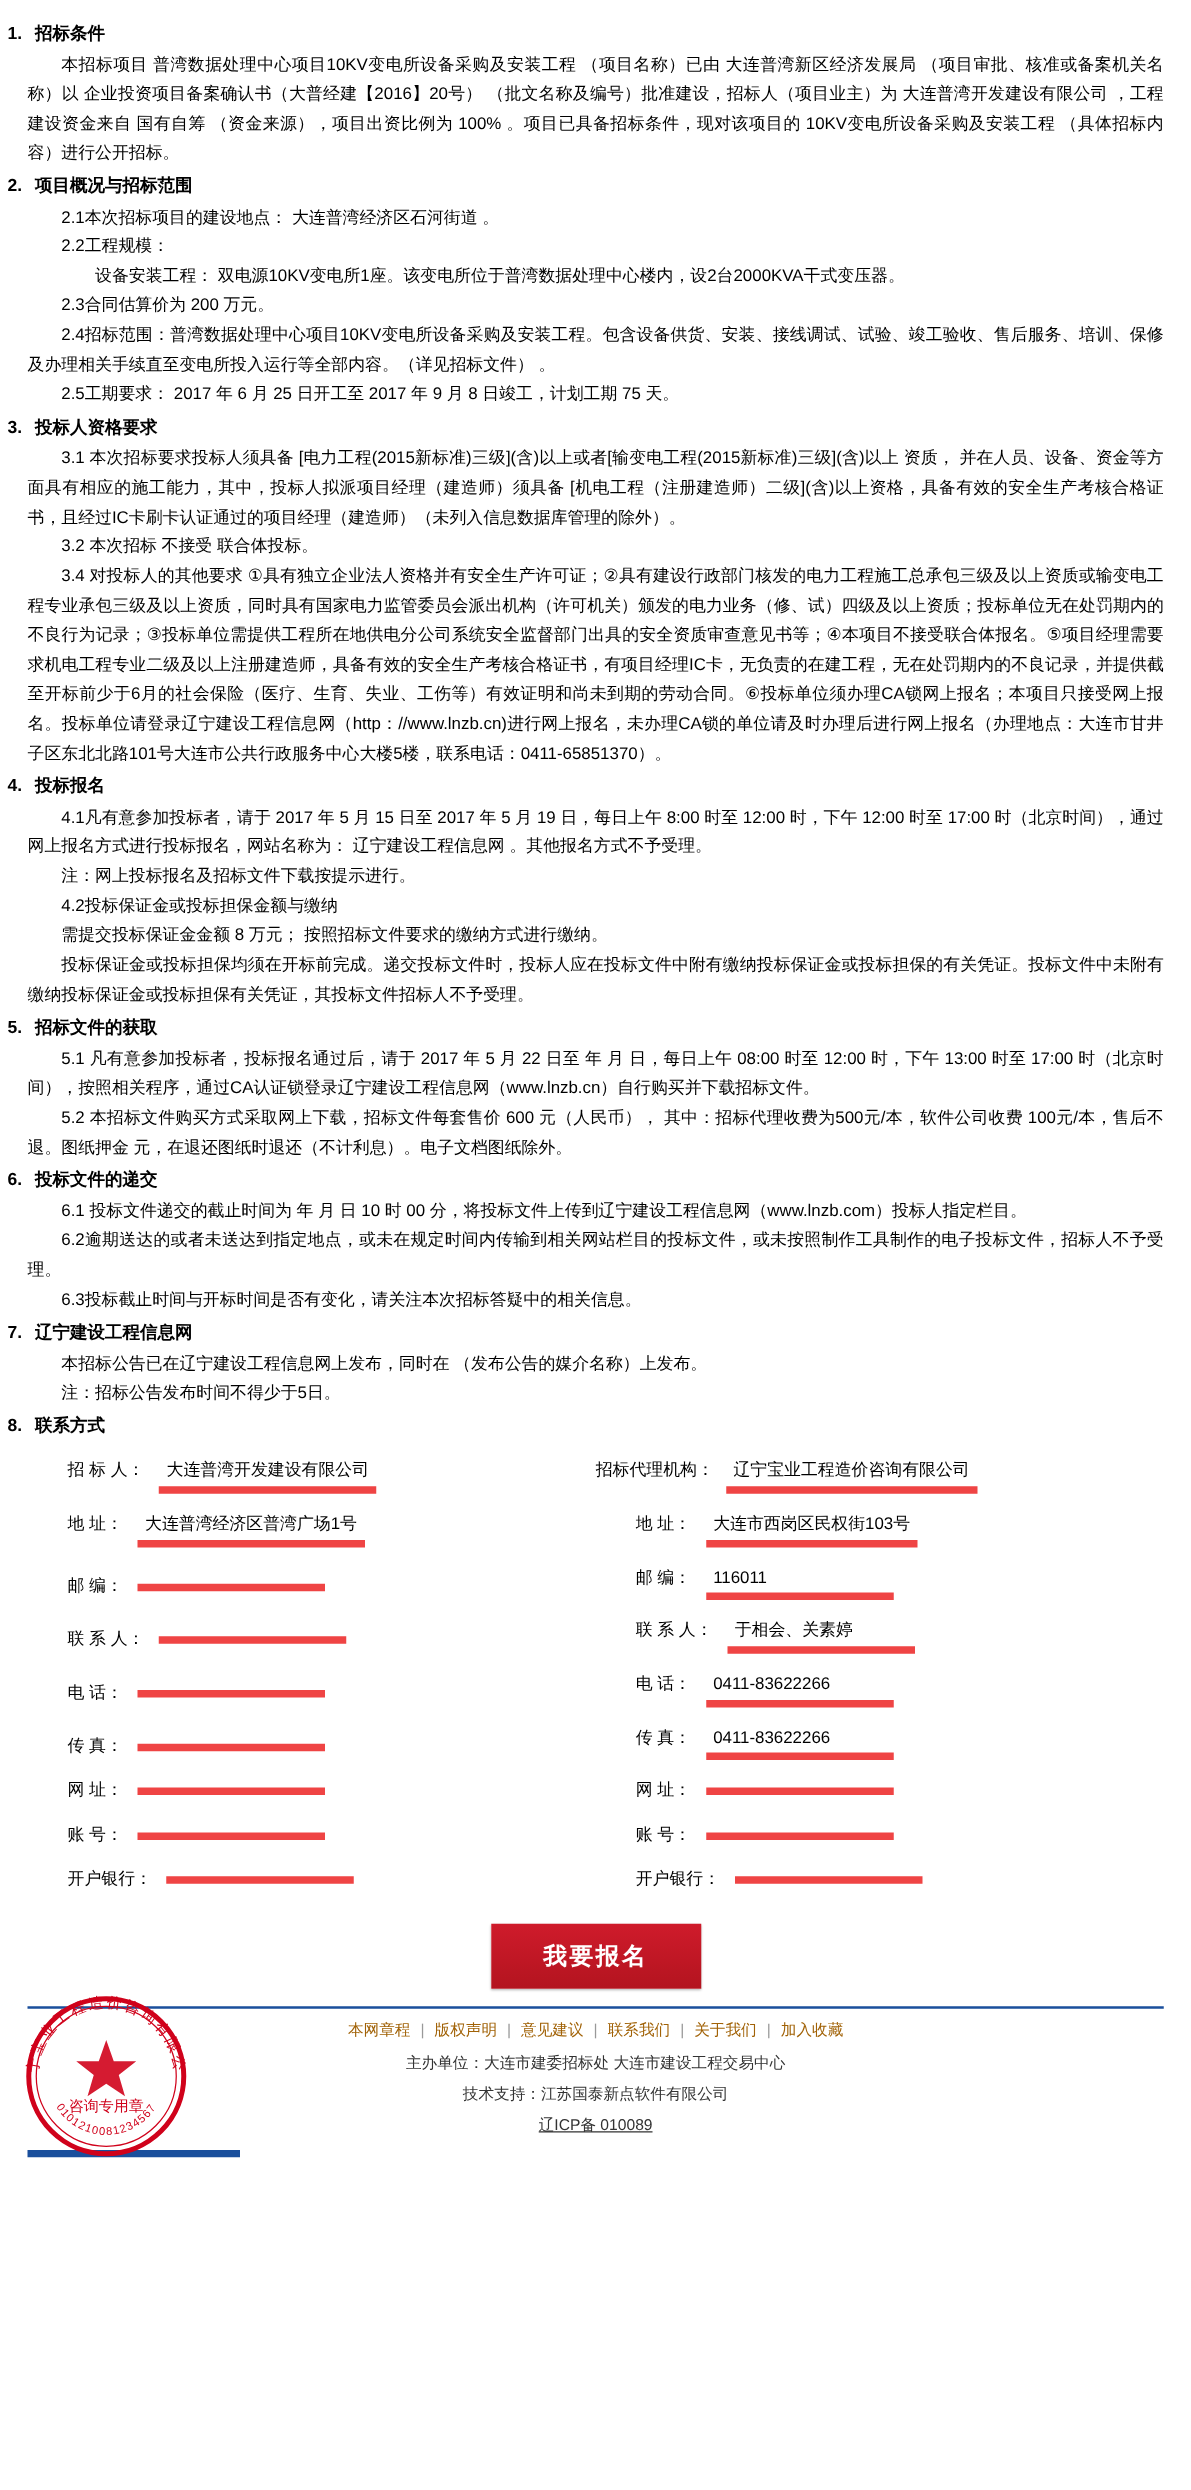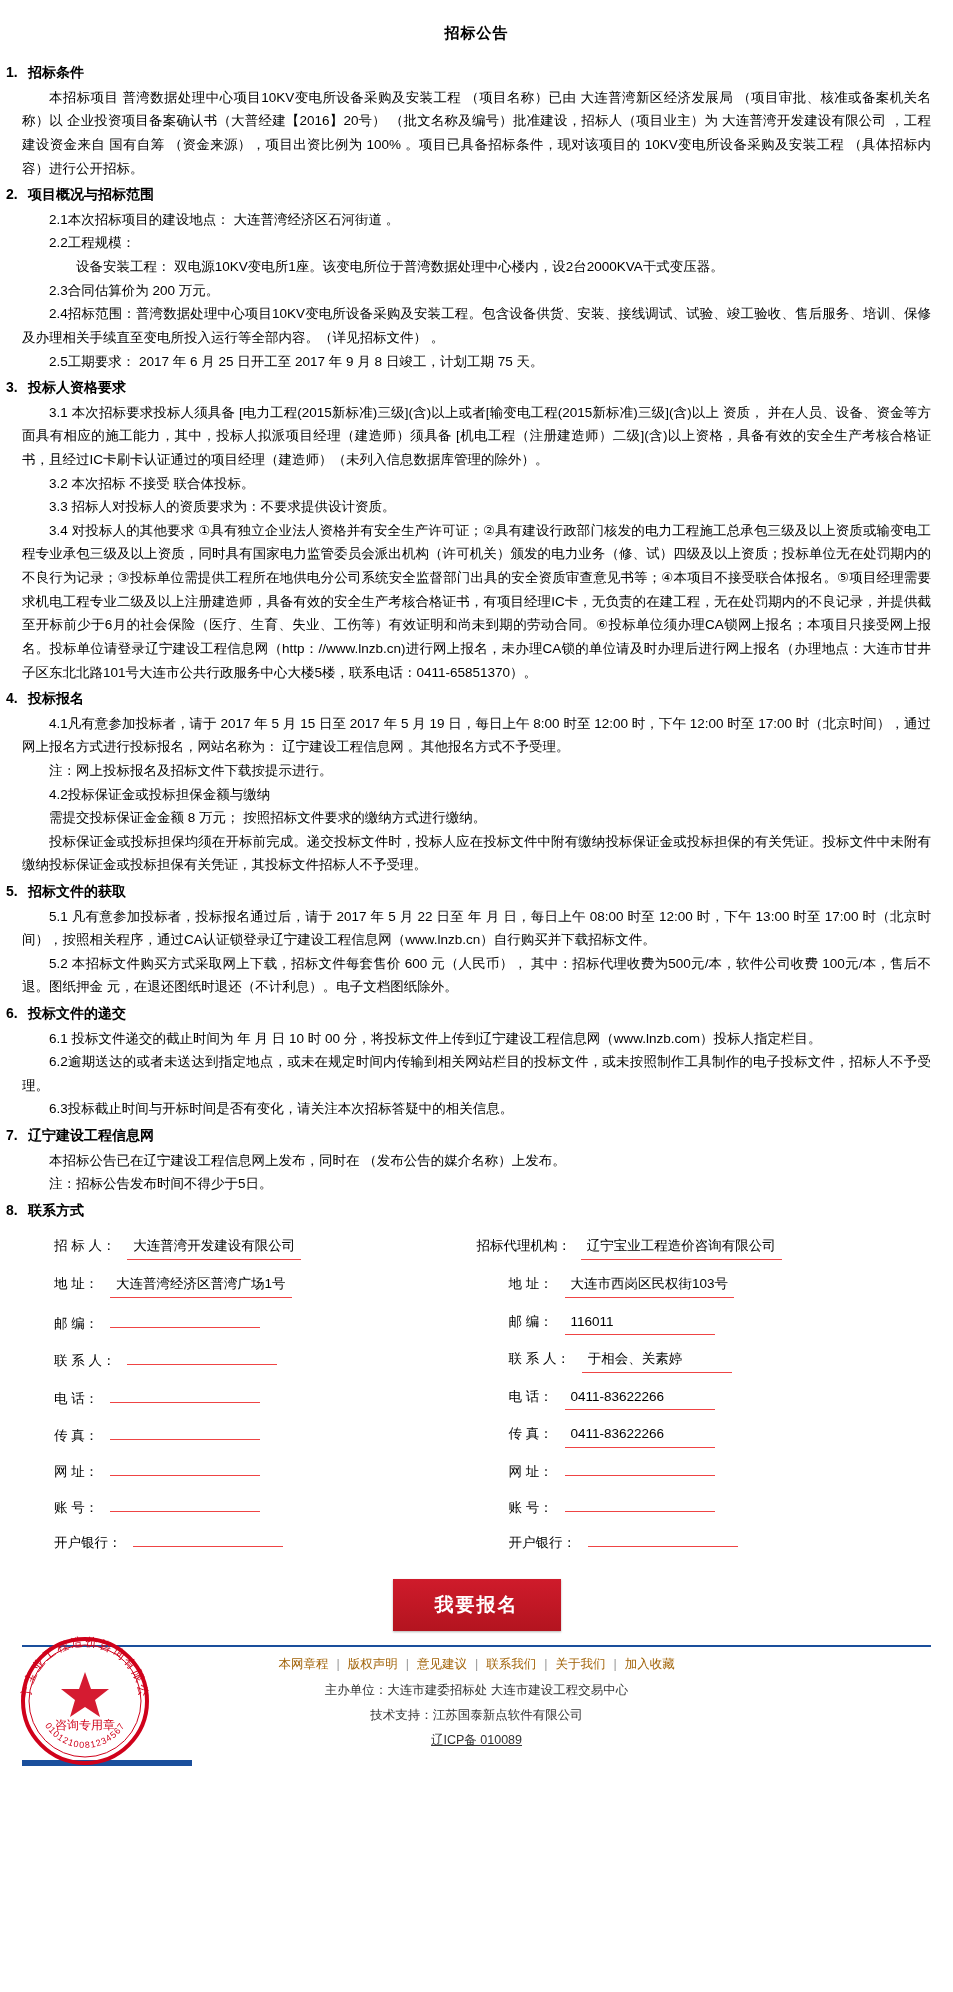--- a/index.html
+++ b/index.html
@@ -68,21 +68,21 @@
     padding-right: 8px;
     white-space: nowrap;
     margin-left: 32px;
   }
   .c-label-wide {
     width: 120px;
     white-space: nowrap;
     padding-right: 6px;
   }
   .c-val {
-    border-bottom: 1px solid #ef4444;
+    border-bottom: 6px solid #ef4444;
     min-width: 150px;
     padding: 0 6px 1px 6px;
     display: inline-block;
   }
   .col-left { width: 50%; padding-right: 16px; }
   .col-right { width: 50%; }
   .left-indent { padding-left: 50px; }
   
   .stamp {
     position: absolute;
@@ -141,42 +141,40 @@
     height: 6px;
     background: #fff;
     flex: 1;
   }
 </style>
 </head>
 <body>
 
 <div class="page">
 
-  <div class="doc-title">招标公告</div>
 
   <div class="section">
     <span class="sec-head"><span class="sec-num">1.</span><span>招标条件</span></span>
     <p class="para">本招标项目 普湾数据处理中心项目10KV变电所设备采购及安装工程 （项目名称）已由 大连普湾新区经济发展局 （项目审批、核准或备案机关名称）以 企业投资项目备案确认书（大普经建【2016】20号） （批文名称及编号）批准建设，招标人（项目业主）为 大连普湾开发建设有限公司 ，工程建设资金来自 国有自筹 （资金来源），项目出资比例为 100% 。项目已具备招标条件，现对该项目的 10KV变电所设备采购及安装工程 （具体招标内容）进行公开招标。</p>
   </div>
 
   <div class="section">
     <span class="sec-head"><span class="sec-num">2.</span><span>项目概况与招标范围</span></span>
     <p class="sub">2.1本次招标项目的建设地点： 大连普湾经济区石河街道 。</p>
     <p class="sub">2.2工程规模：</p>
     <p class="sub" style="text-indent:4em">设备安装工程： 双电源10KV变电所1座。该变电所位于普湾数据处理中心楼内，设2台2000KVA干式变压器。 </p>
     <p class="sub">2.3合同估算价为 200 万元。</p>
     <p class="sub">2.4招标范围：普湾数据处理中心项目10KV变电所设备采购及安装工程。包含设备供货、安装、接线调试、试验、竣工验收、售后服务、培训、保修及办理相关手续直至变电所投入运行等全部内容。（详见招标文件） 。</p>
     <p class="sub">2.5工期要求： 2017 年 6 月 25 日开工至 2017 年 9 月 8 日竣工，计划工期 75 天。</p>
   </div>
 
   <div class="section">
     <span class="sec-head"><span class="sec-num">3.</span><span>投标人资格要求</span></span>
     <p class="sub">3.1 本次招标要求投标人须具备 [电力工程(2015新标准)三级](含)以上或者[输变电工程(2015新标准)三级](含)以上 资质， 并在人员、设备、资金等方面具有相应的施工能力，其中，投标人拟派项目经理（建造师）须具备 [机电工程（注册建造师）二级](含)以上资格，具备有效的安全生产考核合格证书，且经过IC卡刷卡认证通过的项目经理（建造师）（未列入信息数据库管理的除外）。</p>
     <p class="sub">3.2 本次招标 不接受 联合体投标。</p>
-    <p class="sub">3.3 招标人对投标人的资质要求为：不要求提供设计资质。</p>
     <p class="sub">3.4 对投标人的其他要求 ①具有独立企业法人资格并有安全生产许可证；②具有建设行政部门核发的电力工程施工总承包三级及以上资质或输变电工程专业承包三级及以上资质，同时具有国家电力监管委员会派出机构（许可机关）颁发的电力业务（修、试）四级及以上资质；投标单位无在处罚期内的不良行为记录；③投标单位需提供工程所在地供电分公司系统安全监督部门出具的安全资质审查意见书等；④本项目不接受联合体报名。⑤项目经理需要求机电工程专业二级及以上注册建造师，具备有效的安全生产考核合格证书，有项目经理IC卡，无负责的在建工程，无在处罚期内的不良记录，并提供截至开标前少于6月的社会保险（医疗、生育、失业、工伤等）有效证明和尚未到期的劳动合同。⑥投标单位须办理CA锁网上报名；本项目只接受网上报名。投标单位请登录辽宁建设工程信息网（http：//www.lnzb.cn)进行网上报名，未办理CA锁的单位请及时办理后进行网上报名（办理地点：大连市甘井子区东北北路101号大连市公共行政服务中心大楼5楼，联系电话：0411-65851370）。</p>
   </div>
 
   <div class="section">
     <span class="sec-head"><span class="sec-num">4.</span><span>投标报名</span></span>
     <p class="sub">4.1凡有意参加投标者，请于 2017 年 5 月 15 日至 2017 年 5 月 19 日，每日上午 8:00 时至 12:00 时，下午 12:00 时至 17:00 时（北京时间），通过网上报名方式进行投标报名，网站名称为： 辽宁建设工程信息网 。其他报名方式不予受理。</p>
     <p class="sub">注：网上投标报名及招标文件下载按提示进行。</p>
     <p class="sub">4.2投标保证金或投标担保金额与缴纳</p>
     <p class="sub">需提交投标保证金金额 8 万元；  按照招标文件要求的缴纳方式进行缴纳。</p>
     <p class="sub">投标保证金或投标担保均须在开标前完成。递交投标文件时，投标人应在投标文件中附有缴纳投标保证金或投标担保的有关凭证。投标文件中未附有缴纳投标保证金或投标担保有关凭证，其投标文件招标人不予受理。</p>

